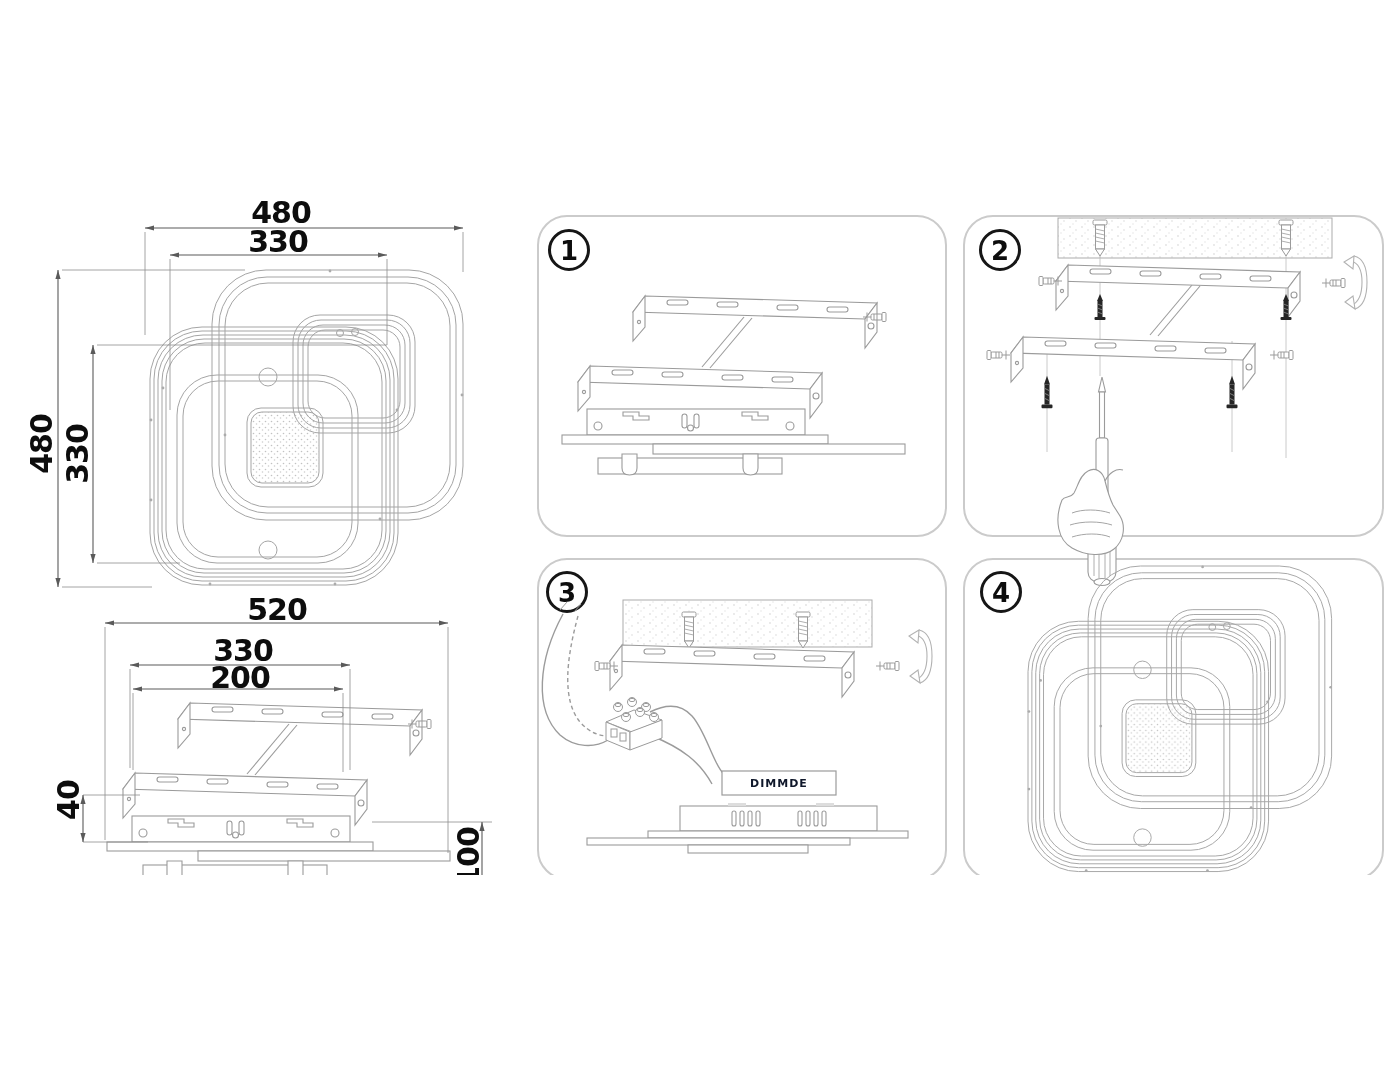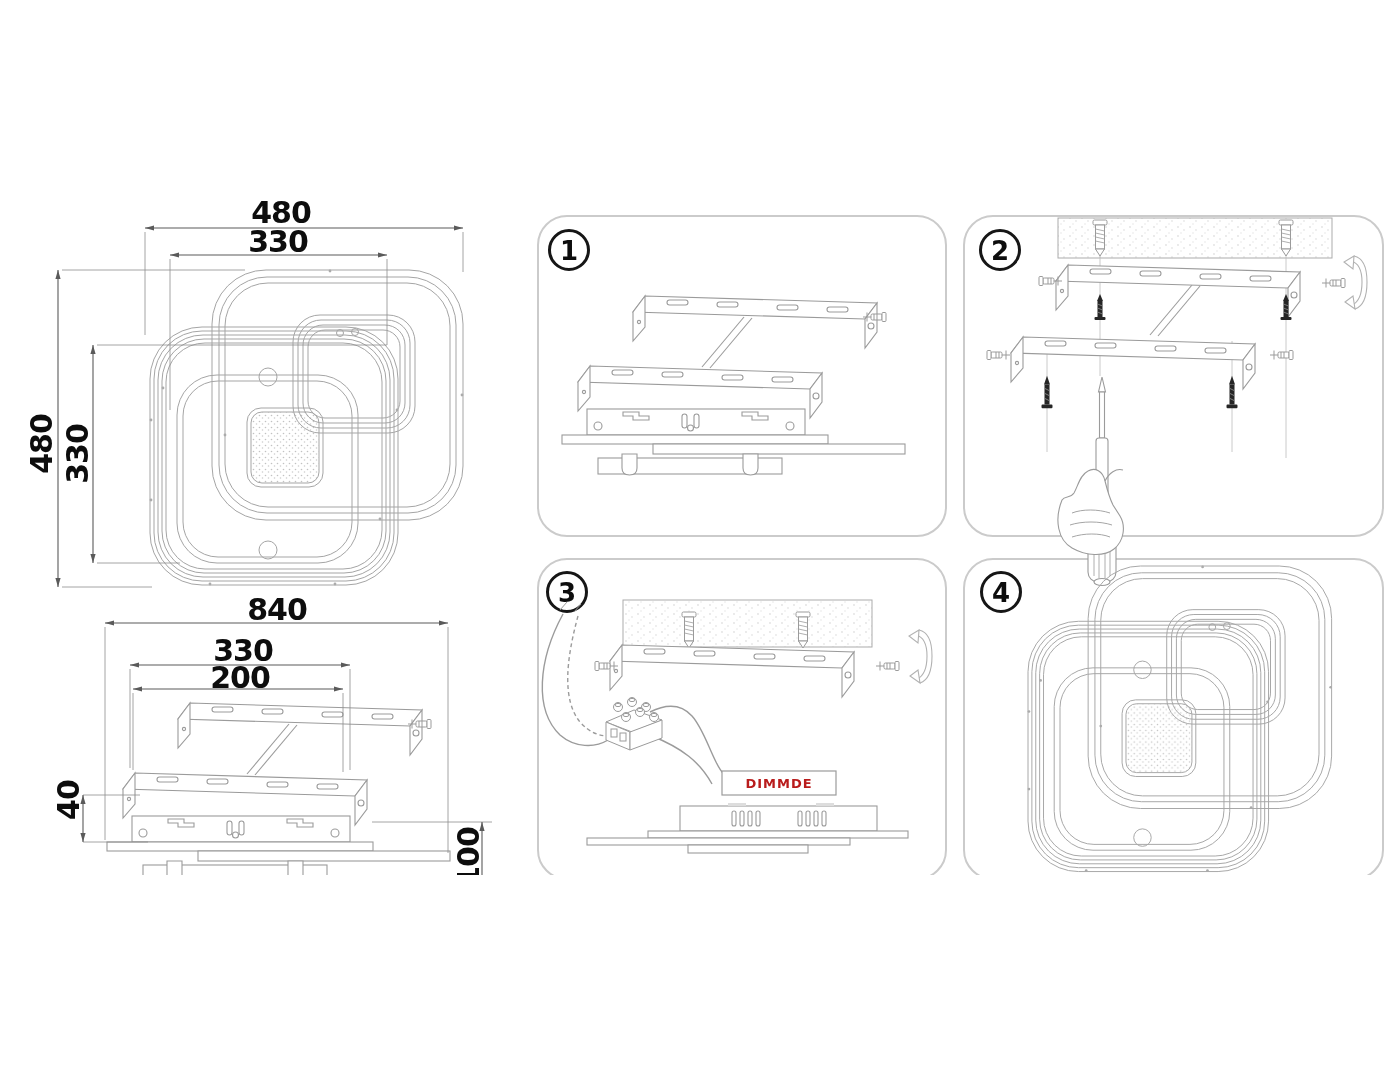--- a/index.html
+++ b/index.html
@@ -4,21 +4,21 @@
 <style>
   html,body{margin:0;padding:0;background:#fff;}
   #sheet{position:relative;width:1400px;height:875px;background:#ffffff;overflow:hidden;
          font-family:"DejaVu Sans", sans-serif;}
   .panel{position:absolute;background:#ffffff;border:2px solid #cbcbcb;border-radius:30px;}
   #lineart{position:absolute;left:0;top:0;z-index:2;pointer-events:none;}
   .lbl{position:absolute;z-index:3;transform:translate(-50%,-50%);font-weight:700;
        font-size:30px;color:#0d0d0d;letter-spacing:-1px;white-space:nowrap;line-height:1;}
   .lbl.v{transform:translate(-50%,-50%) rotate(-90deg);}
   .stepnum{font-size:26px;letter-spacing:0;}
-  .dimmde{font-size:13px;letter-spacing:1px;color:#b91c1c;}
+  .dimmde{font-size:11px;letter-spacing:1px;color:#0f172a;}
 </style>
 </head>
 <body>
 
 <div id="sheet">
 
   <div class="panel" style="left:537px;top:215px;width:406px;height:318px"></div>
   <div class="panel" style="left:963px;top:215px;width:417px;height:318px"></div>
   <div class="panel" style="left:537px;top:558px;width:406px;height:318px"></div>
   <div class="panel" style="left:963px;top:558px;width:417px;height:318px"></div>
@@ -320,21 +320,21 @@
     <g>
       <circle cx="1001" cy="592" r="19.5" fill="#ffffff" stroke="#161616" stroke-width="3"></circle>
       <use href="#top-view" transform="translate(1028,566) scale(0.97)"></use>
     </g>
   </svg>
 
   <div class="lbl" style="left:281px;top:213px">480</div>
   <div class="lbl" style="left:278px;top:242px">330</div>
   <div class="lbl v" style="left:42px;top:444px">480</div>
   <div class="lbl v" style="left:78px;top:454px">330</div>
-  <div class="lbl" style="left:277px;top:610px">840</div>
+  <div class="lbl" style="left:277px;top:610px">520</div>
   <div class="lbl" style="left:243px;top:651px">330</div>
   <div class="lbl" style="left:240px;top:678px">200</div>
   <div class="lbl v" style="left:69px;top:800px">40</div>
   <div class="lbl v" style="left:469px;top:857px">100</div>
 
   <div class="lbl stepnum" style="left:569px;top:251px">1</div>
   <div class="lbl stepnum" style="left:1000px;top:251px">2</div>
   <div class="lbl stepnum" style="left:567px;top:593px">3</div>
   <div class="lbl stepnum" style="left:1001px;top:593px">4</div>
 

